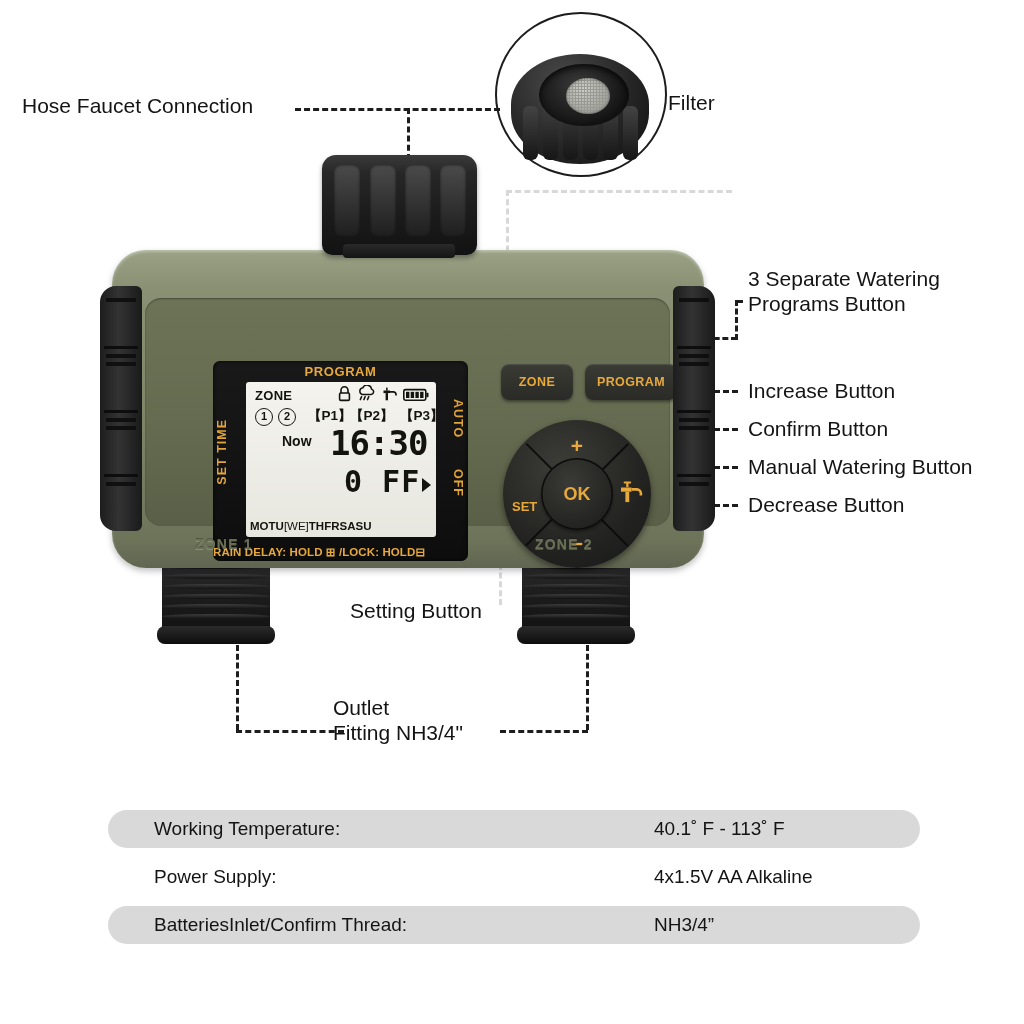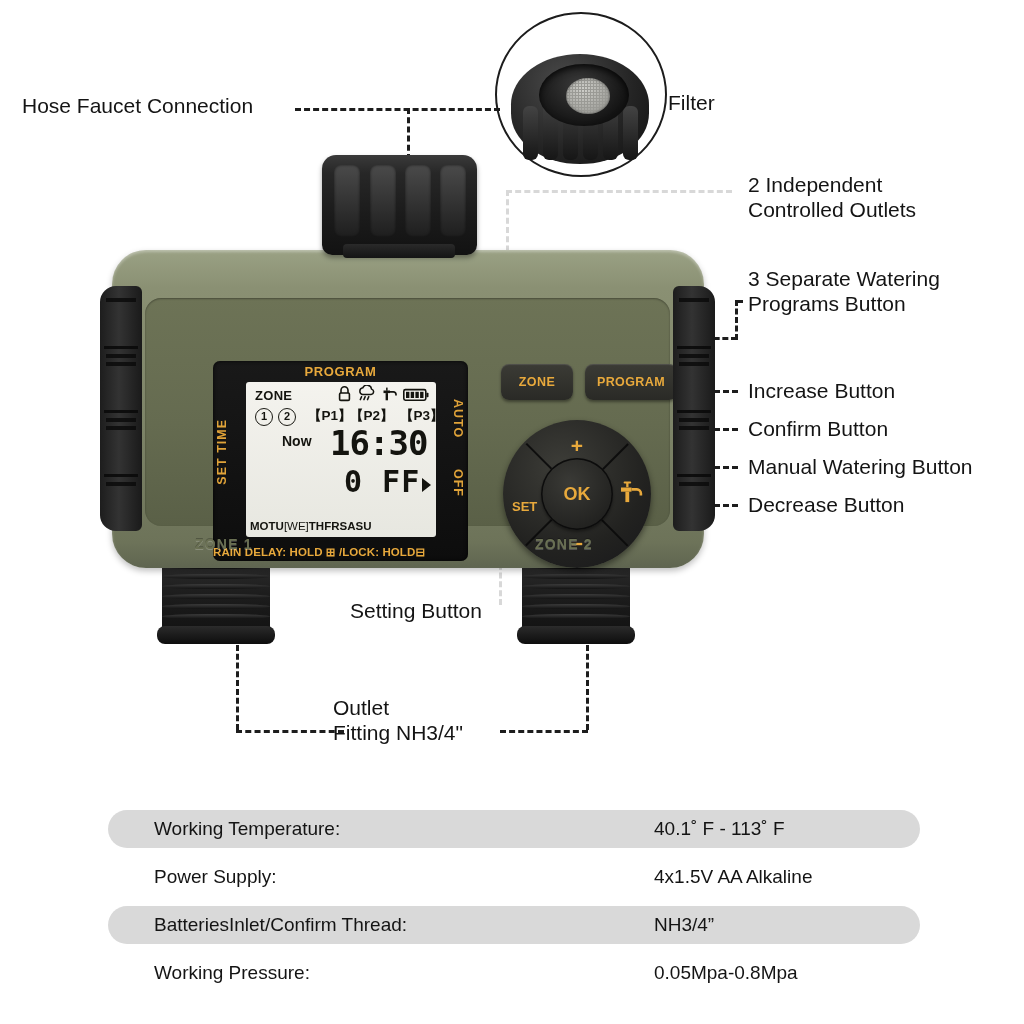--- a/index.html
+++ b/index.html
@@ -249,22 +249,20 @@
 
   <div class="dash-v" style="left:236px;top:645px;height:85px;"></div>
   <div class="dash-h" style="left:236px;top:730px;width:108px;"></div>
   <div class="dash-v" style="left:586px;top:645px;height:85px;"></div>
   <div class="dash-h" style="left:500px;top:730px;width:88px;"></div>
 
   <div class="callout abs" style="left:22px;top:93px;">Hose Faucet Connection</div>
 
   <div class="callout abs" style="left:668px;top:90px;">Filter</div>
 
-  <div class="callout abs" style="left:748px;top:172px;">2 Independent
-Controlled Outlets</div>
 
   <div class="callout abs" style="left:748px;top:266px;">3 Separate Watering
 Programs Button</div>
 
   <div class="callout abs" style="left:748px;top:378px;">Increase Button</div>
 
   <div class="callout abs" style="left:748px;top:416px;">Confirm Button</div>
 
   <div class="callout abs" style="left:748px;top:454px;">Manual Watering Button</div>
 
@@ -433,19 +431,15 @@
       <div class="spec-value">40.1˚ F - 113˚ F</div>
     </div>
     <div class="spec-row">
       <div class="spec-label">Power Supply:</div>
       <div class="spec-value">4x1.5V AA Alkaline</div>
     </div>
     <div class="spec-row shaded">
       <div class="spec-label">BatteriesInlet/Confirm Thread:</div>
       <div class="spec-value">NH3/4”</div>
     </div>
-    <div class="spec-row">
-      <div class="spec-label">Working Pressure:</div>
-      <div class="spec-value">0.05Mpa-0.8Mpa</div>
-    </div>
   </div>
 
 </div>
 
 </body></html>

